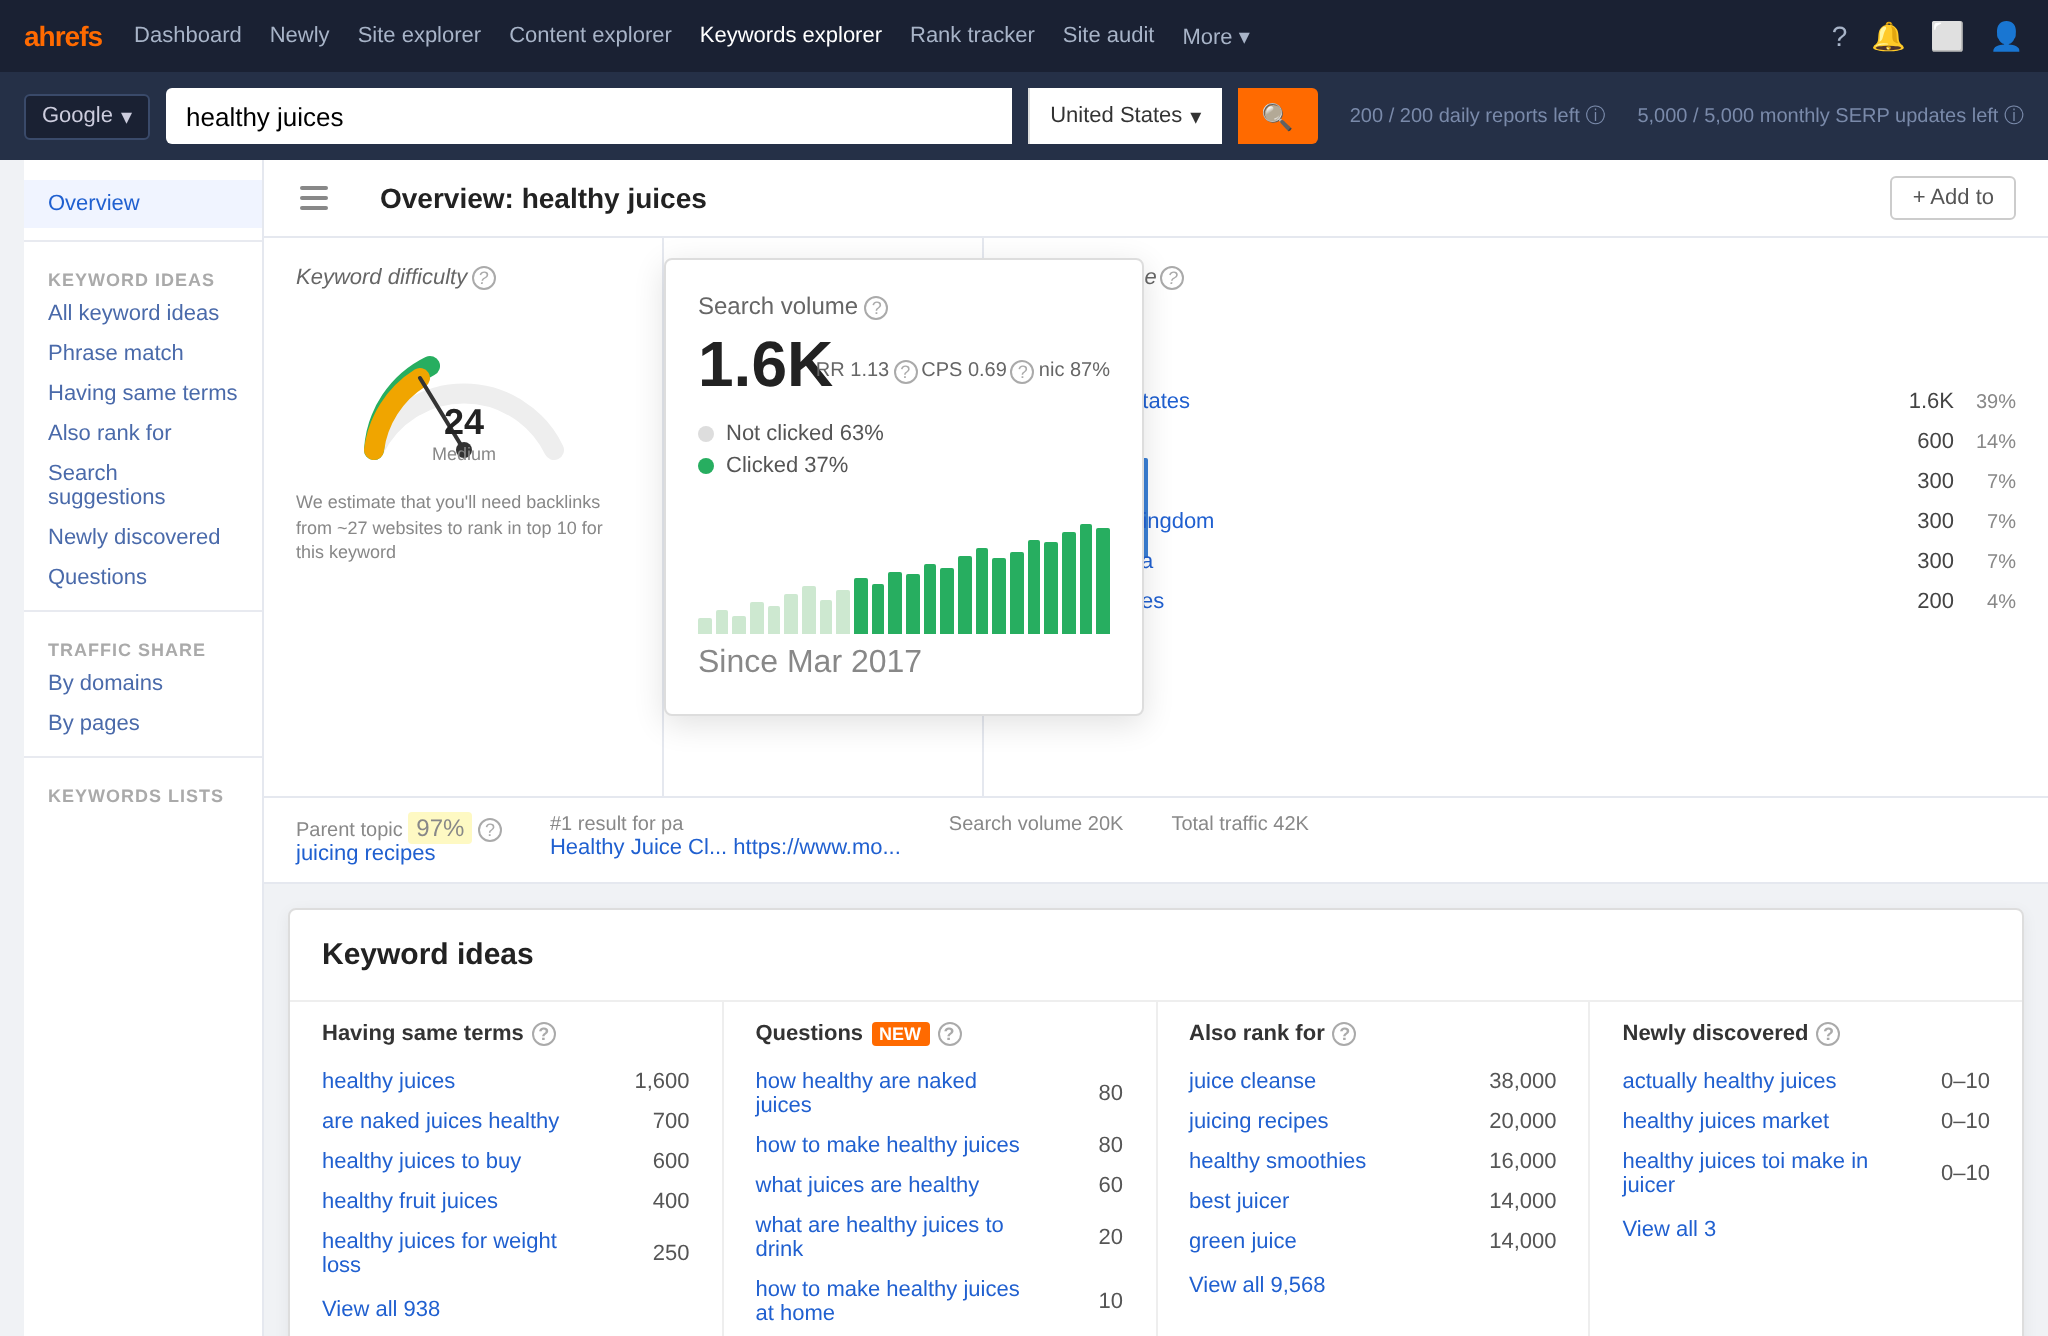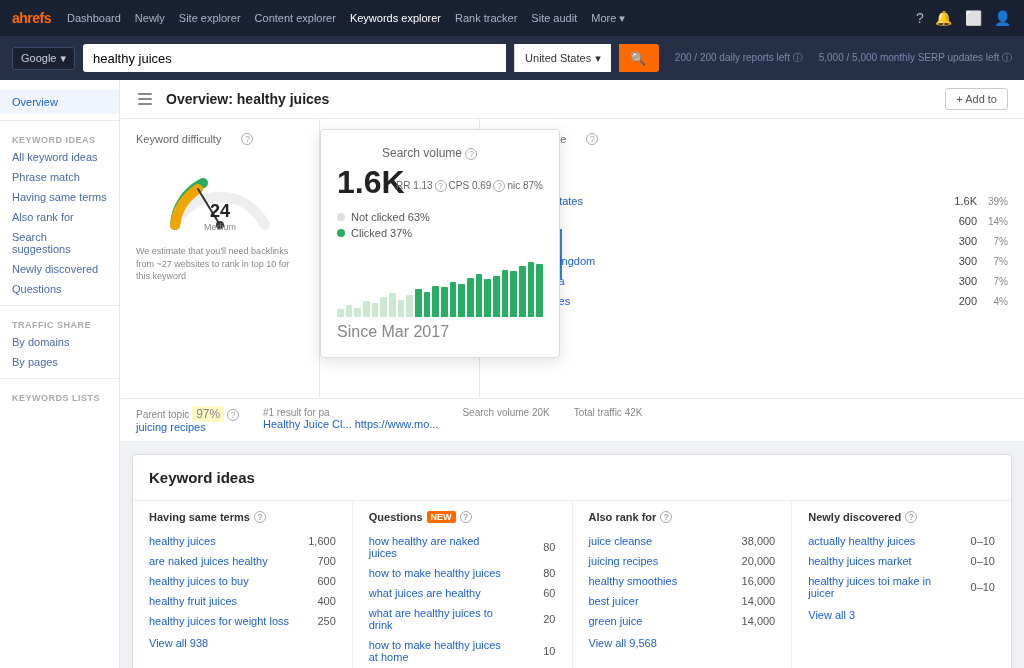--- a/index.html
+++ b/index.html
@@ -15,21 +15,21 @@
 
     
     .search-bar { background: #253047; display: flex; align-items: center; padding: 6px 12px; gap: 8px; height: 44px; }
     .search-source { background: #1a2133; border: 1px solid #3a4a6a; color: #ccd; font-size: 11px; padding: 4px 8px; border-radius: 3px; display: flex; align-items: center; gap: 4px; cursor: pointer; }
     .search-input { flex: 1; background: #fff; border: none; padding: 5px 10px; font-size: 13px; border-radius: 3px 0 0 3px; outline: none; height: 28px; }
     .country-select { background: #fff; border: none; border-left: 1px solid #ddd; padding: 5px 10px; font-size: 11px; height: 28px; cursor: pointer; display: flex; align-items: center; gap: 4px; }
     .search-btn { background: #ff6a00; border: none; color: #fff; padding: 5px 12px; border-radius: 0 3px 3px 0; cursor: pointer; height: 28px; font-size: 13px; }
     .search-info { color: #7a8aaa; font-size: 10px; margin-left: 8px; white-space: nowrap; }
 
     
-    .main-layout { display: flex; height: calc(668px - 80px); }
+    .main-layout { display: flex; height: calc(668px - 80px); padding-left: 12px; }
 
     
     .sidebar { width: 120px; background: #fff; border-right: 1px solid #e5e8ef; padding: 10px 0; flex-shrink: 0; overflow-y: auto; }
     .sidebar-tab { padding: 6px 12px; font-size: 11px; color: #555; cursor: pointer; }
     .sidebar-tab.active { background: #f0f4ff; color: #2060d0; }
     .sidebar-section { padding: 8px 12px 2px; font-size: 9px; font-weight: 700; color: #aaa; text-transform: uppercase; letter-spacing: 0.5px; }
     .sidebar-item { padding: 4px 12px; font-size: 11px; color: #4a6aaa; cursor: pointer; }
     .sidebar-divider { height: 1px; background: #e8eaf0; margin: 6px 0; }
 
     
@@ -38,30 +38,30 @@
     
     .overview-header { background: #fff; border-bottom: 1px solid #e5e8ef; padding: 8px 16px; display: flex; align-items: center; justify-content: space-between; }
     .overview-title { font-size: 14px; font-weight: 600; color: #222; display: flex; align-items: center; gap: 8px; }
     .add-to-btn { background: #fff; border: 1px solid #ccc; padding: 4px 10px; font-size: 11px; border-radius: 3px; cursor: pointer; color: #555; }
 
     
     .metrics-row { display: flex; background: #fff; border-bottom: 1px solid #e5e8ef; position: relative; min-height: 280px; }
 
     
     .metric-card { padding: 14px 16px; border-right: 1px solid #e5e8ef; }
-    .metric-label { font-size: 11px; color: #666; margin-bottom: 6px; display: flex; align-items: center; gap: 20px; }
+    .metric-label { font-size: 11px; color: #666; margin-bottom: 6px; display: flex; align-items: center; gap: 2px; font-style: italic; }
     .metric-value { font-size: 28px; font-weight: 700; color: #222; }
 
     
     .gauge-container { position: relative; width: 120px; height: 80px; margin: 10px auto; }
     .gauge-svg { width: 120px; height: 80px; }
 
     
     .search-volume-popup { position: absolute; left: 200px; top: 10px; background: #fff; border: 1px solid #ddd; border-radius: 4px; padding: 16px; width: 240px; box-shadow: 0 4px 16px rgba(0,0,0,0.12); z-index: 10; }
-    .sv-title { font-size: 12px; color: #666; margin-bottom: 4px; margin-left: 45px; }
+    .sv-title { font-size: 12px; color: #666; margin-bottom: 4px; }
     .sv-value { font-size: 32px; font-weight: 700; color: #222; margin-bottom: 10px; }
     .sv-stats { display: flex; flex-direction: column; gap: 4px; margin-bottom: 10px; }
     .sv-stat { display: flex; align-items: center; gap: 6px; font-size: 11px; color: #555; }
     .sv-dot { width: 8px; height: 8px; border-radius: 50%; }
     .sv-rr { display: flex; flex-direction: row; gap: 2px; position: absolute; right: 16px; top: 50px; font-size: 10px; color: #666; }
     .sv-chart { height: 60px; display: flex; align-items: flex-end; gap: 2px; margin-top: 8px; }
     .sv-bar { width: 8px; border-radius: 1px 1px 0 0; }
     .sv-since { font-size: 16px; color: #888; margin-top: 6px; }
 
     
@@ -158,21 +158,21 @@
     <div class="sidebar-section">TRAFFIC SHARE</div>
     <div class="sidebar-item">By domains</div>
     <div class="sidebar-item">By pages</div>
     <div class="sidebar-divider"></div>
     <div class="sidebar-section">KEYWORDS LISTS</div>
   </aside>
 
   <div class="content">
 
     <div class="overview-header">
-      <div style="display:flex;align-items:center;gap:12px;">
+      <div style="display:flex;align-items:center;gap:24px;">
         <div class="hamburger">
           <span></span>
             <span></span>
             <span></span>
         </div>
         <span class="overview-title">Overview: healthy juices</span>
       </div>
       <button class="add-to-btn">+ Add to</button>
     </div>
 

